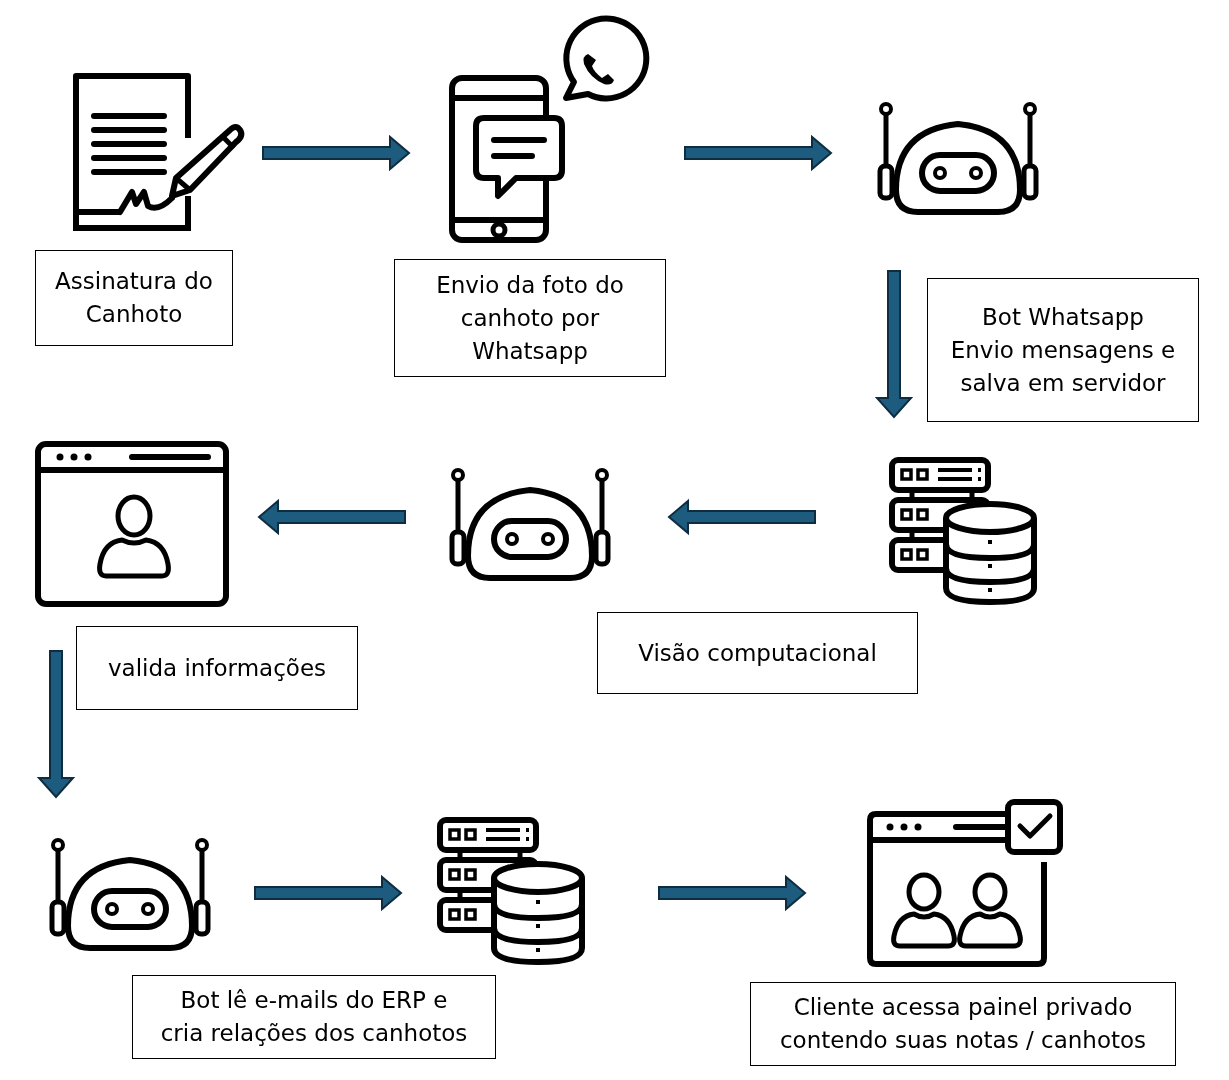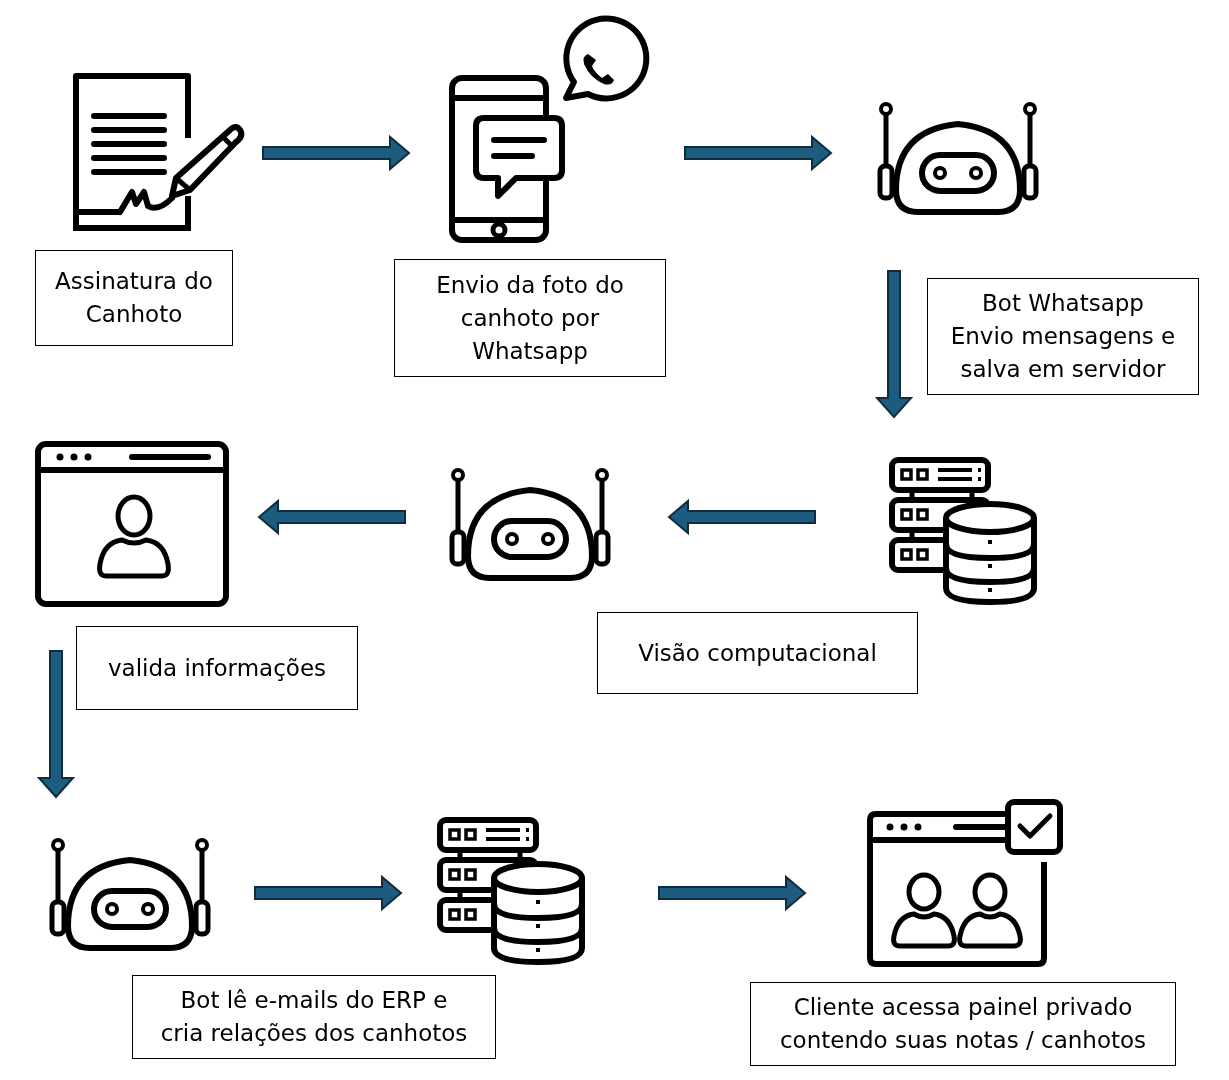--- a/index.html
+++ b/index.html
@@ -195,21 +195,21 @@
   <span>Assinatura do</span>
   <span>Canhoto</span>
 </div>
 
 <div class="label-box" style="left:394px;top:259px;width:272px;height:118px">
   <span>Envio da foto do</span>
   <span>canhoto por</span>
   <span>Whatsapp</span>
 </div>
 
-<div class="label-box" style="left:927px;top:278px;width:272px;height:117px">
+<div class="label-box" style="left:927px;top:278px;width:272px;height:144px">
   <span>Bot Whatsapp</span>
   <span>Envio mensagens e</span>
   <span>salva em servidor</span>
 </div>
 
 <div class="label-box" style="left:597px;top:612px;width:321px;height:82px">
   <span>Visão computacional</span>
 </div>
 
 <div class="label-box" style="left:76px;top:626px;width:282px;height:84px">

